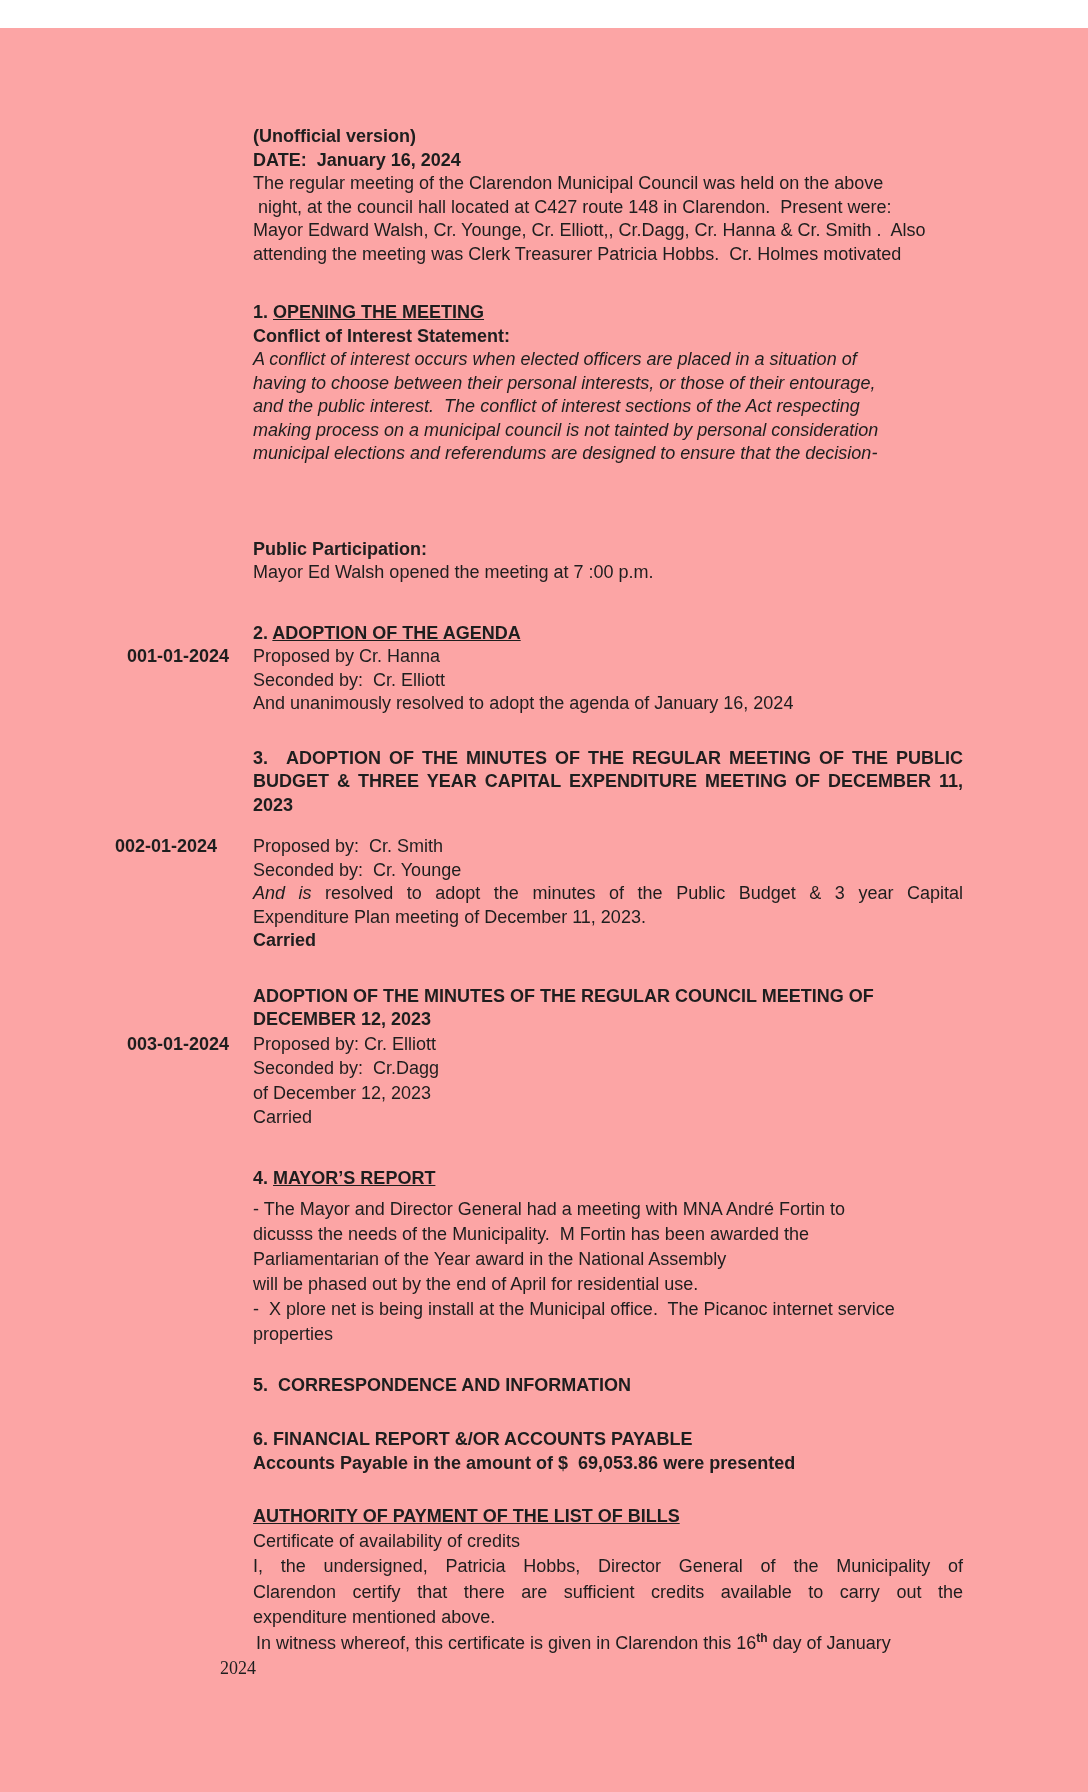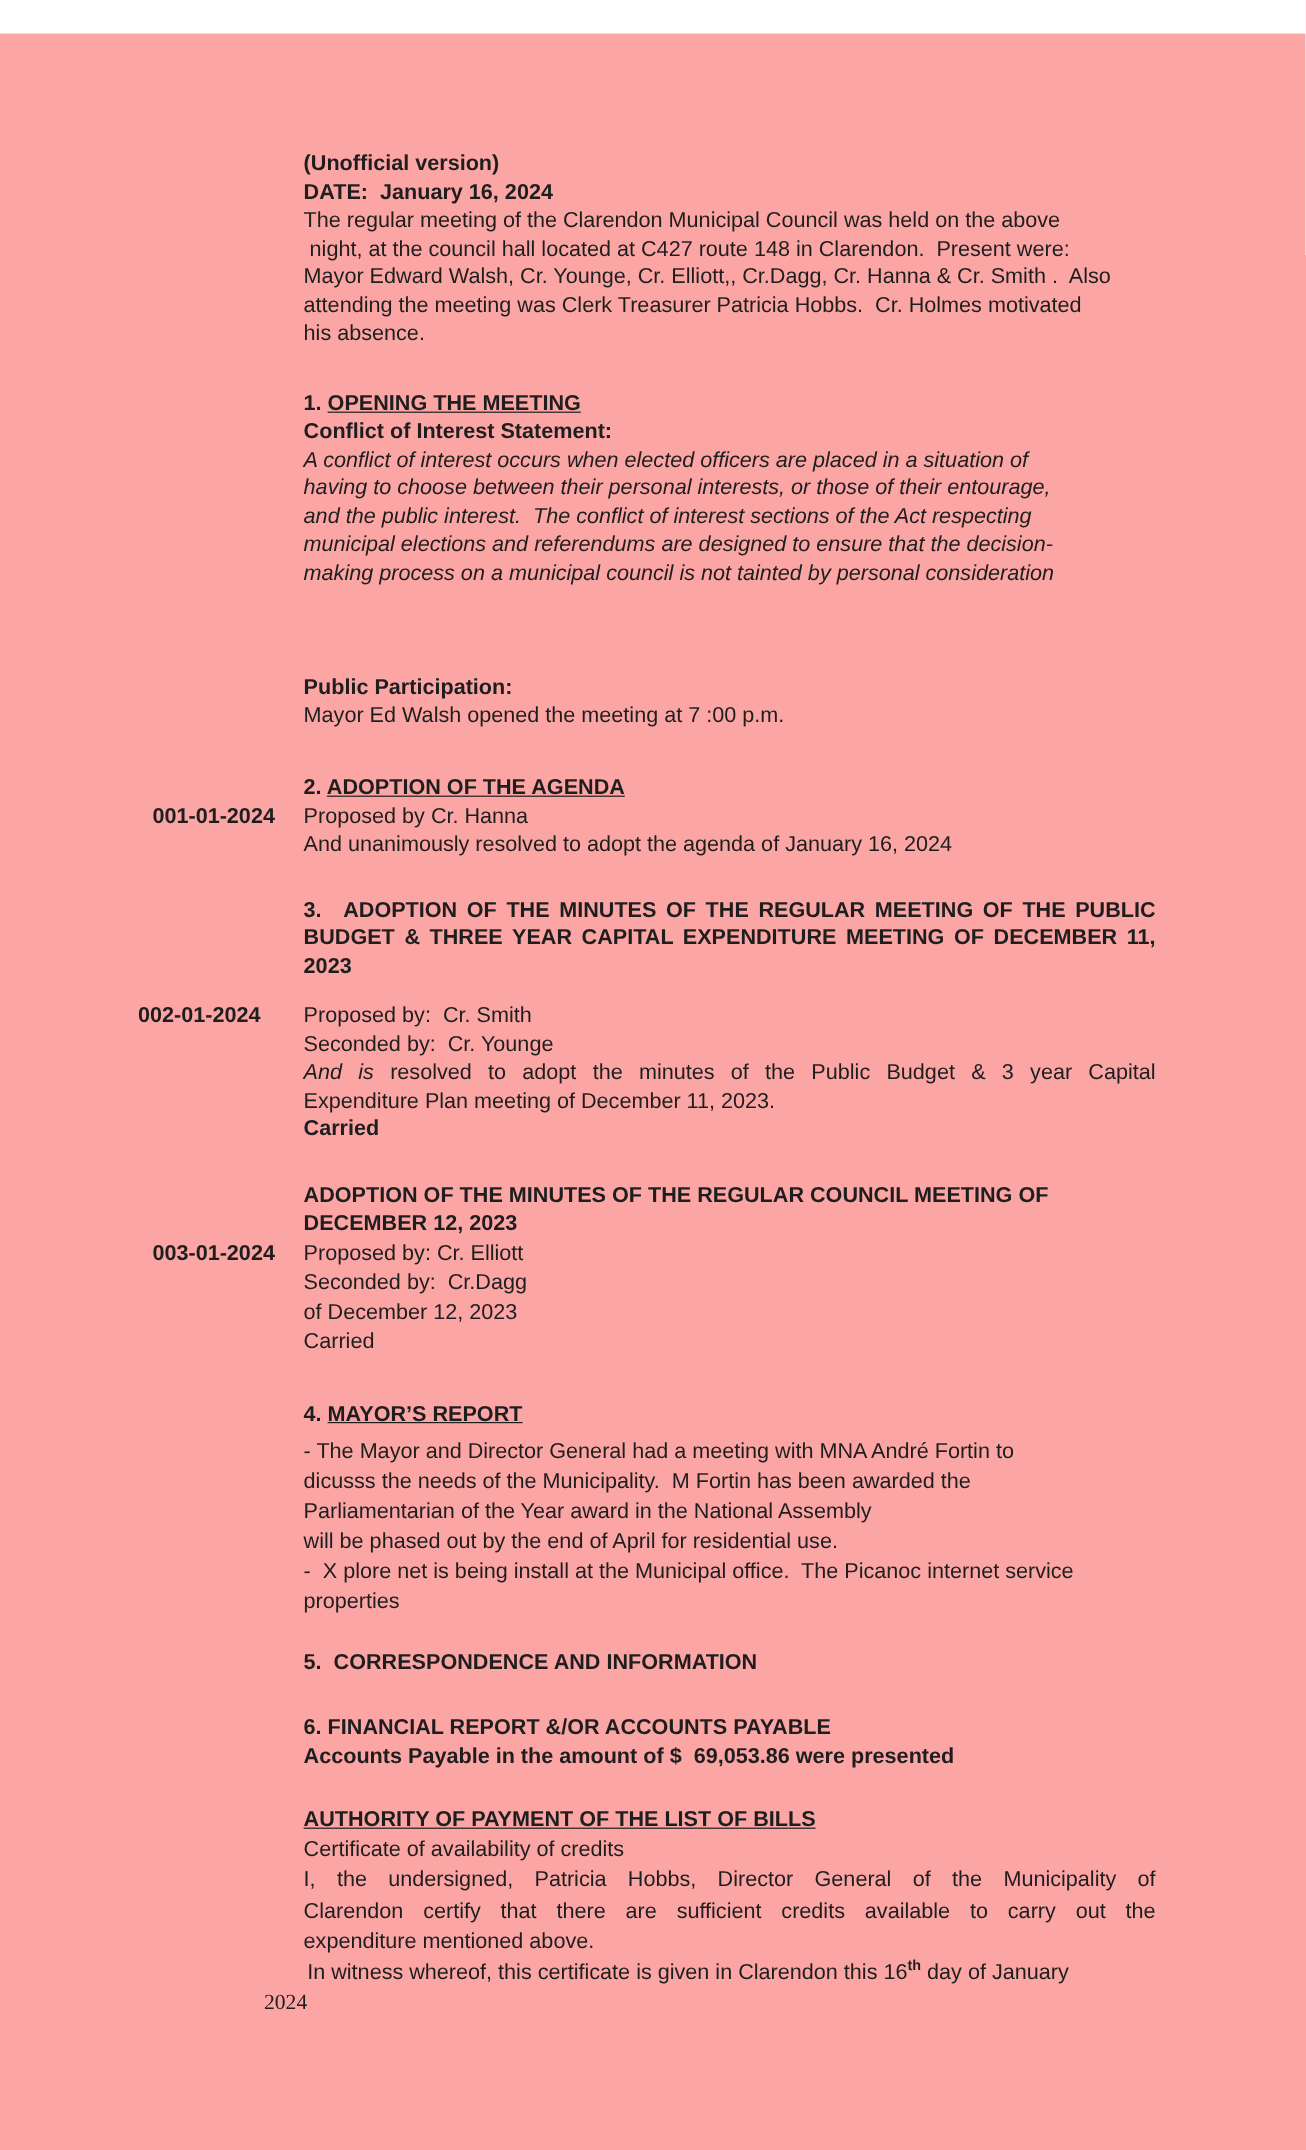--- a/index.html
+++ b/index.html
@@ -64,35 +64,35 @@
 <div class="page">
   <div class="content">
 
     <div class="line b">(Unofficial version)</div>
     <div class="line b">DATE:  January 16, 2024</div>
 
     <div class="line">The regular meeting of the Clarendon Municipal Council was held on the above</div>
     <div class="line"> night, at the council hall located at C427 route 148 in Clarendon.  Present were:</div>
     <div class="line">Mayor Edward Walsh, Cr. Younge, Cr. Elliott,, Cr.Dagg, Cr. Hanna &amp; Cr. Smith .  Also</div>
     <div class="line">attending the meeting was Clerk Treasurer Patricia Hobbs.  Cr. Holmes motivated</div>
-    <div class="line">his absence.</div>
 
     <div class="line b m35"><span>1. </span><span class="u">OPENING THE MEETING</span></div>
     <div class="line b">Conflict of Interest Statement:</div>
     <div class="line i">A conflict of interest occurs when elected officers are placed in a situation of</div>
     <div class="line i">having to choose between their personal interests, or those of their entourage,</div>
     <div class="line i">and the public interest.  The conflict of interest sections of the Act respecting</div>
+    <div class="line i">making process on a municipal council is not tainted by personal consideration</div>
     <div class="line i">municipal elections and referendums are designed to ensure that the decision-</div>
-    <div class="line i">making process on a municipal council is not tainted by personal consideration</div>
 
     <div class="line b m72">Public Participation:</div>
     <div class="line">Mayor Ed Walsh opened the meeting at 7 :00 p.m.</div>
 
     <div class="line b m37"><span>2. </span><span class="u">ADOPTION OF THE AGENDA</span></div>
     <div class="line res"><span class="res-no">001-01-2024</span><span>Proposed by Cr. Hanna</span></div>
+    <div class="line">Seconded by:  Cr. Elliott</div>
     <div class="line">And unanimously resolved to adopt the agenda of January 16, 2024</div>
 
     <div class="line b just m31"><span class="h3num">3.</span><span>ADOPTION OF THE MINUTES OF THE REGULAR MEETING OF THE PUBLIC</span></div>
     <div class="line b just">BUDGET &amp; THREE YEAR CAPITAL EXPENDITURE MEETING OF DECEMBER 11,</div>
     <div class="line b">2023</div>
     <div class="line res m18"><span class="res-no shift">002-01-2024</span><span>Proposed by:  Cr. Smith</span></div>
     <div class="line">Seconded by:  Cr. Younge</div>
     <div class="line just"><span class="i">And is</span><span> resolved to adopt the minutes of the Public Budget &amp; 3 year Capital</span></div>
     <div class="line">Expenditure Plan meeting of December 11, 2023.</div>
     <div class="line b">Carried</div>

